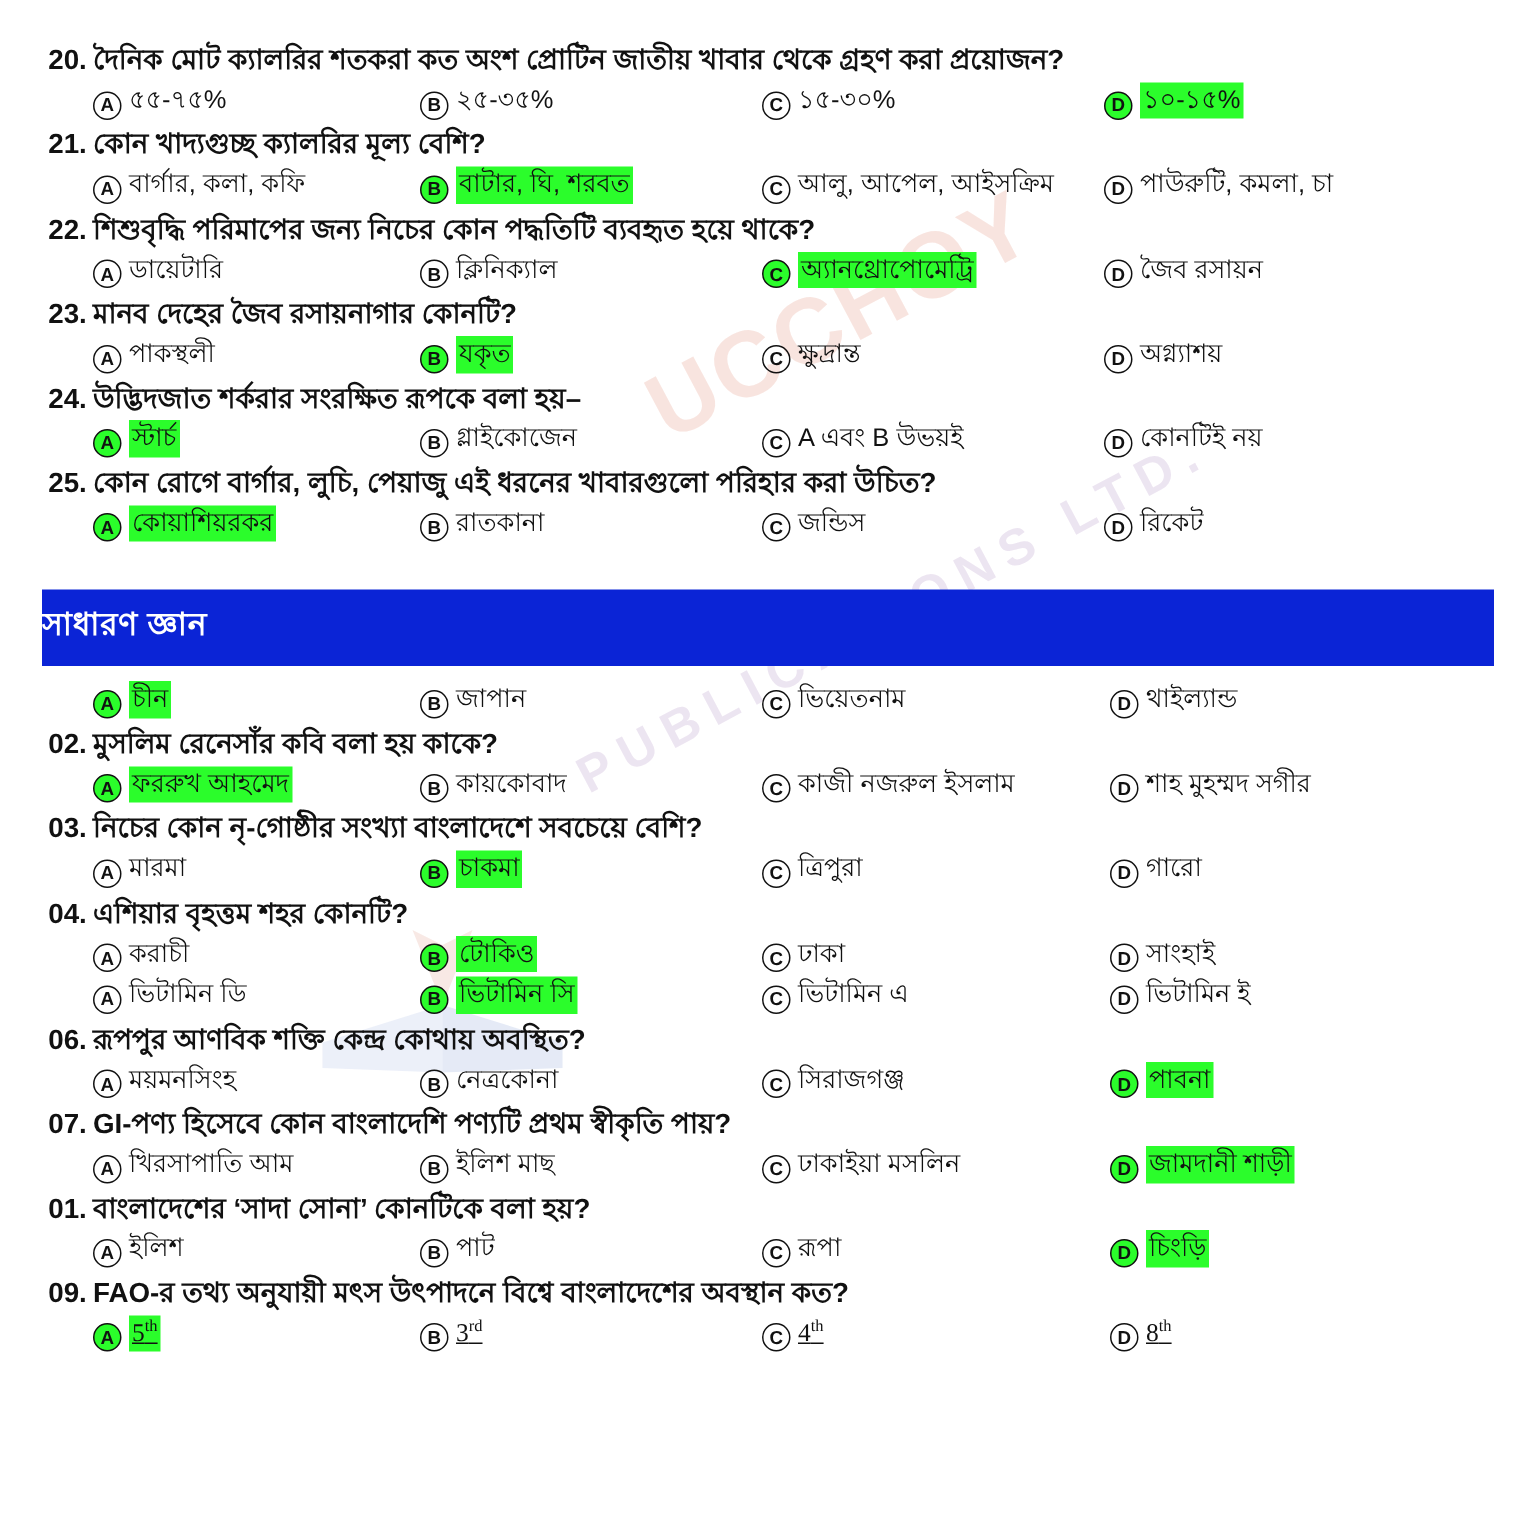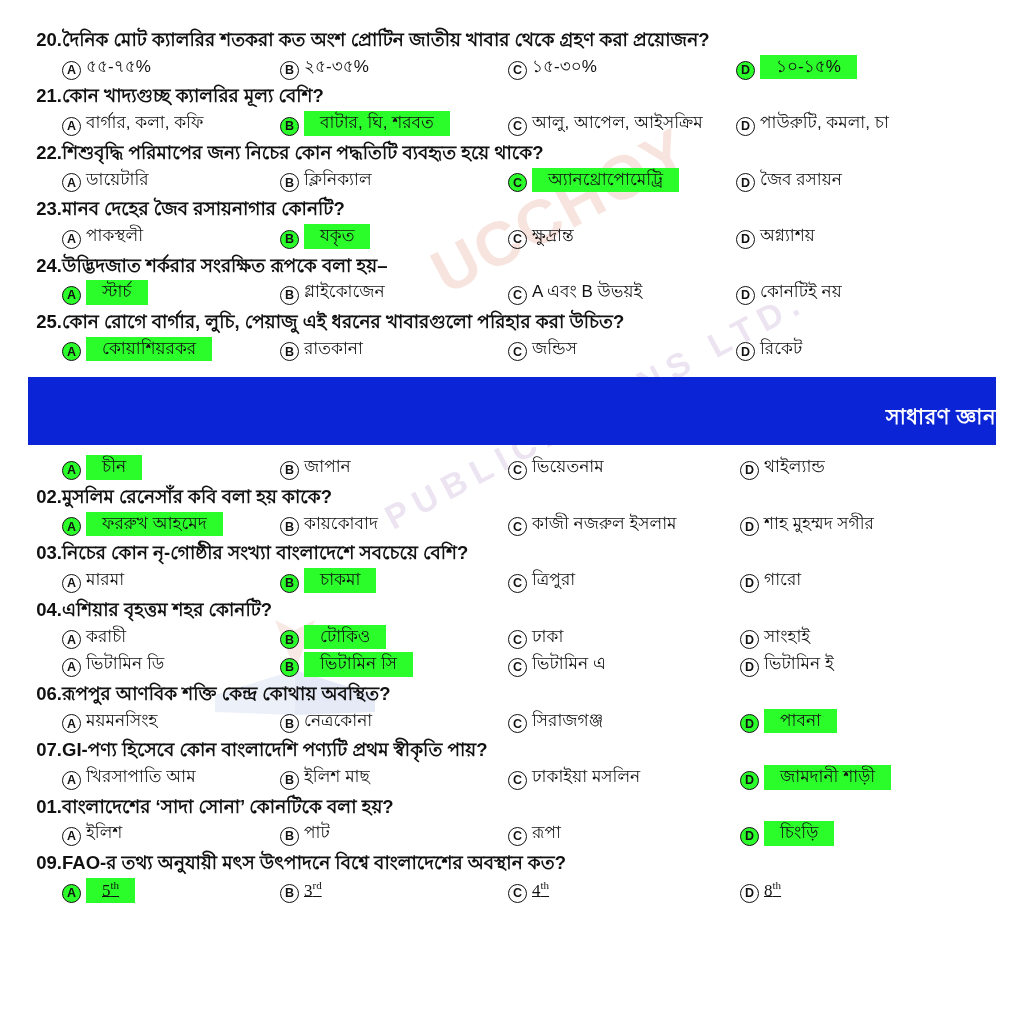--- a/index.html
+++ b/index.html
@@ -47,21 +47,21 @@
     display: flex;
     align-items: flex-start;
     font-size: 18.5px;
     font-weight: bold;
     color: #111;
     line-height: 1.5;
   }
   .q-num {
     width: 34px;
     flex: 0 0 34px;
-    text-align: right;
+    text-align: center;
     font-weight: bold;
   }
   .q-text { flex: 1; }
   .opts {
     display: flex;
     align-items: flex-start;
     margin: 1px 0 3px 34px;
     font-size: 17px;
     color: #111;
   }
@@ -80,39 +80,39 @@
     flex: 0 0 19px;
     border: 1.4px solid #111;
     border-radius: 50%;
     font-size: 12.5px;
     font-weight: bold;
     line-height: 1;
     position: relative;
     top: 2px;
   }
   .opt .txt { white-space: nowrap; }
-  .hl { background: #2bfd2b; padding: 0 16px; }
+  .hl { background: #2bfd2b; padding: 0 2px; }
   .hl-lbl { background: #2bfd2b; }
   
   .c4 .opt:nth-child(1) { flex: 0 0 218px; }
   .c4 .opt:nth-child(2) { flex: 0 0 228px; }
   .c4 .opt:nth-child(3) { flex: 0 0 228px; }
   .c4 .opt:nth-child(4) { flex: 1 1 auto; }
   .c4-wide .opt:nth-child(1) { flex: 0 0 218px; }
   .c4-wide .opt:nth-child(2) { flex: 0 0 228px; }
   .c4-wide .opt:nth-child(3) { flex: 0 0 232px; }
   .c4-wide .opt:nth-child(4) { flex: 1 1 auto; }
   .section-bar {
     background: #0b24d6;
     color: #ffffff;
-    text-align: right;
+    text-align: left;
     font-size: 21px;
     font-weight: bold;
-    padding: 24px 0 9px 0;
-    margin: 16px 0 10px 0;
+    padding: 7px 0 9px 0;
+    margin: 32px 0 10px 0;
     letter-spacing: .5px;
   }
   .sup { font-size: 11px; vertical-align: super; }
   .eng { font-family: "Liberation Serif", serif; text-decoration: underline; }
 </style>
 </head>
 <body>
 
 <div id="page">
 

